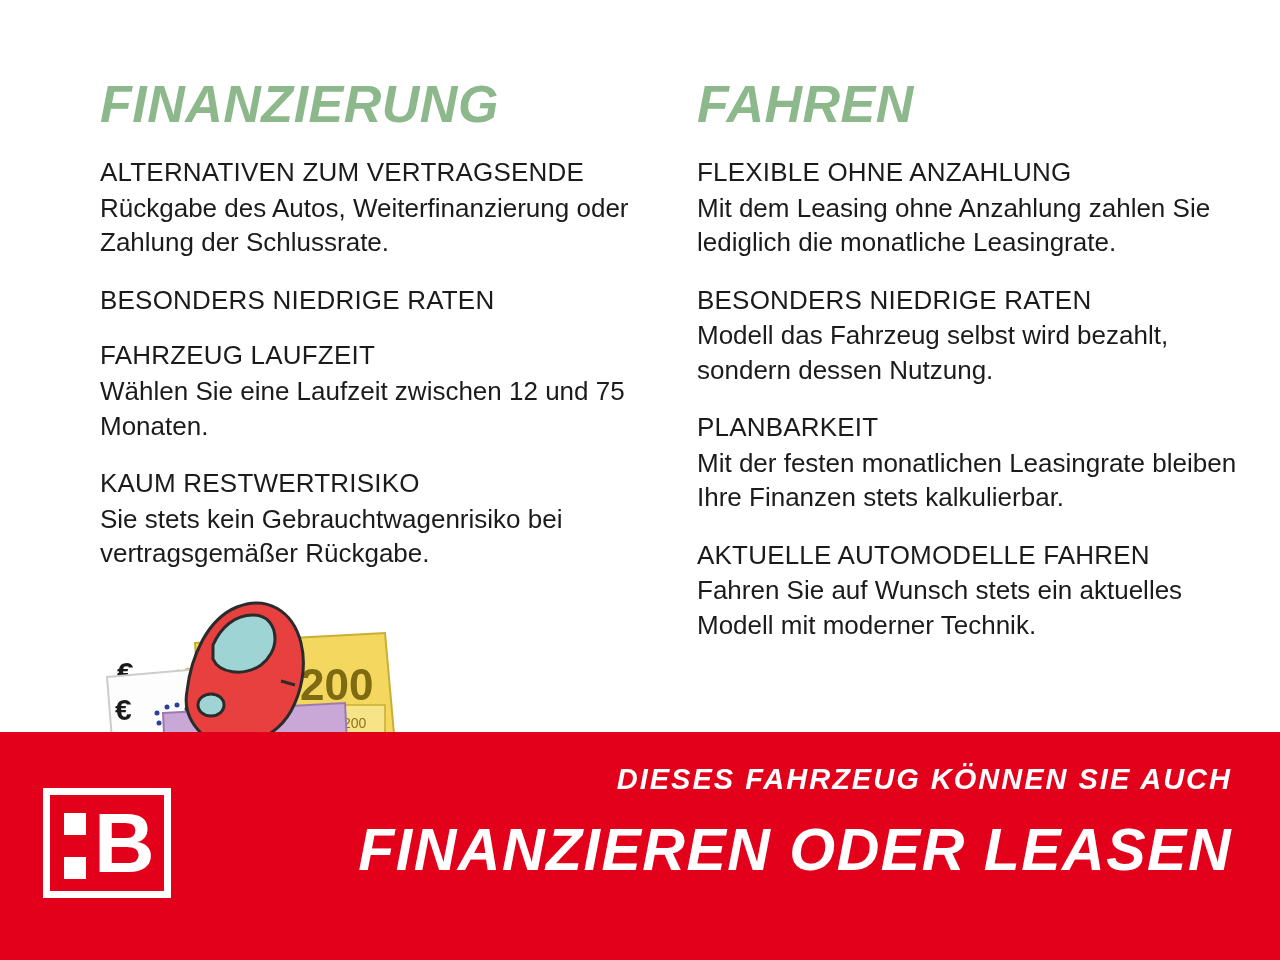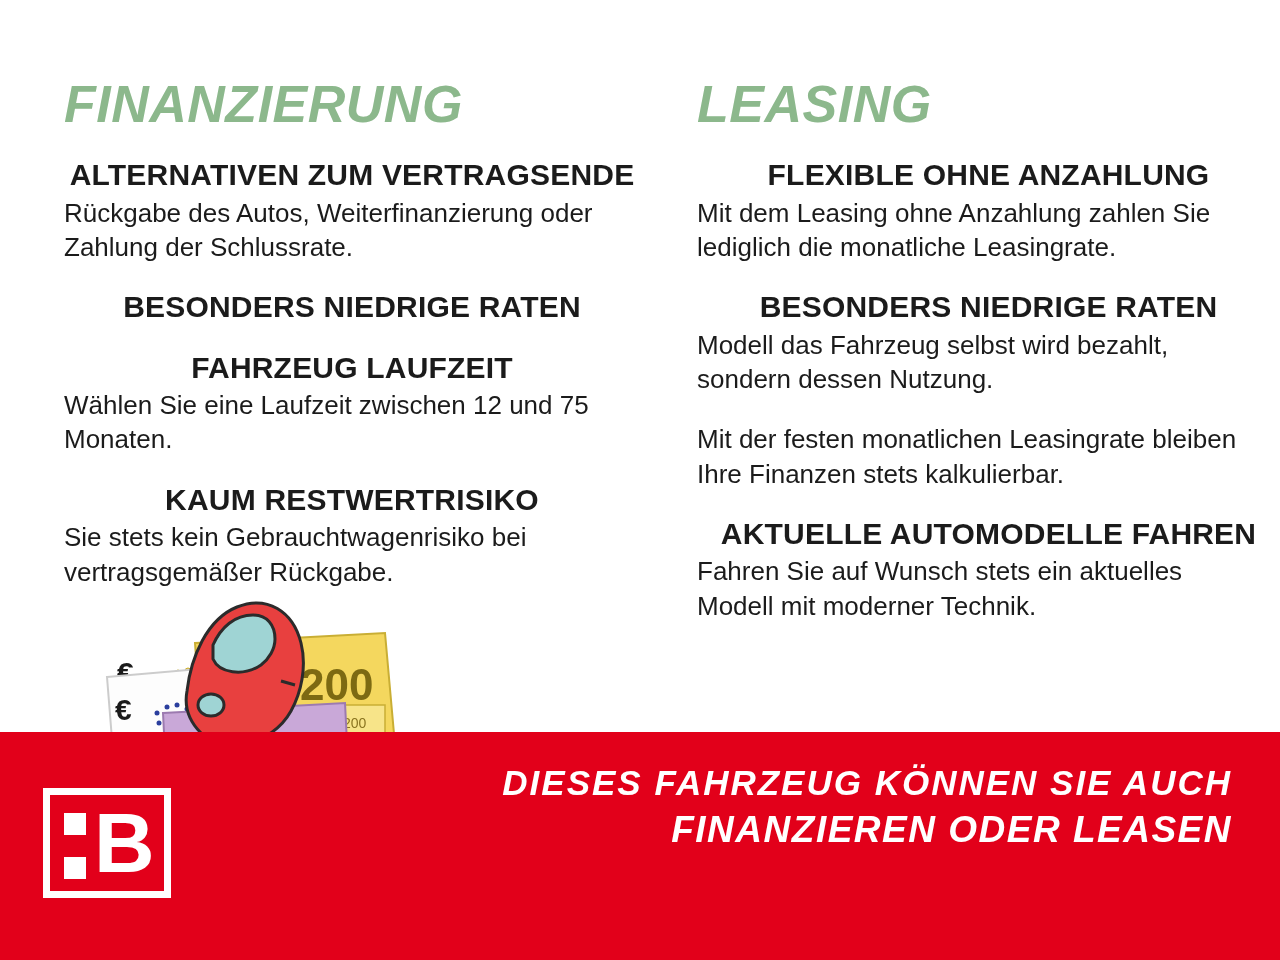--- a/index.html
+++ b/index.html
@@ -20,45 +20,44 @@
   
   .columns {
     position: absolute;
     top: 78px;
     left: 0;
     width: 1280px;
     display: flex;
     gap: 0;
   }
   .col {
-    padding-left: 64px;
+    padding-left: 100px;
     width: 640px;
   }
   .col.right { padding-left: 57px; }
 
   .col-title {
     font-size: 52px;
     font-weight: bold;
     font-style: italic;
     color: #8cb88c;
     letter-spacing: 0.5px;
     line-height: 1;
     margin-bottom: 28px;
   }
   .col.right .col-title { margin-bottom: 28px; }
 
   .block { margin-bottom: 26px; }
   .block-head {
-    font-size: 30px;
-    font-weight: bold;
+    font-size: 26px;
+    font-weight: normal;
     color: #1b1b1b;
     letter-spacing: 0.2px;
     line-height: 1.15;
     margin-bottom: 3px;
-    text-align: center;
   }
   .block-body {
     font-size: 26px;
     color: #1b1b1b;
     line-height: 1.32;
     max-width: 545px;
   }
 
   
   .redbar {
@@ -70,29 +69,29 @@
     background: #e2001a;
   }
   .redbar-text {
     position: absolute;
     right: 48px;
     top: 32px;
     text-align: right;
     color: #ffffff;
   }
   .redbar-line1 {
-    font-size: 35px;
+    font-size: 29px;
     font-style: italic;
     font-weight: bold;
     letter-spacing: 2px;
     line-height: 1.1;
-    margin-bottom: 8px;
+    margin-bottom: 24px;
   }
   .redbar-line2 {
-    font-size: 37px;
+    font-size: 59px;
     font-style: italic;
     font-weight: bold;
     letter-spacing: 1.5px;
     line-height: 1.05;
   }
 
   
   .logo {
     position: absolute;
     left: 43px;
@@ -155,33 +154,34 @@
         <div class="block-body">Wählen Sie eine Laufzeit zwischen 12 und 75 Monaten.</div>
       </div>
 
       <div class="block">
         <div class="block-head">KAUM RESTWERTRISIKO</div>
         <div class="block-body">Sie stets kein Gebrauchtwagenrisiko bei vertragsgemäßer Rückgabe.</div>
       </div>
     </div>
 
     <div class="col right">
-      <div class="col-title">LEASING</div>
+      <div class="col-title">FAHREN</div>
 
       <div class="block">
         <div class="block-head">FLEXIBLE OHNE ANZAHLUNG</div>
         <div class="block-body">Mit dem Leasing ohne Anzahlung zahlen Sie lediglich die monatliche Leasingrate.</div>
       </div>
 
       <div class="block">
         <div class="block-head">BESONDERS NIEDRIGE RATEN</div>
         <div class="block-body">Modell das Fahrzeug selbst wird bezahlt, sondern dessen Nutzung.</div>
       </div>
 
       <div class="block">
+        <div class="block-head">PLANBARKEIT</div>
         <div class="block-body">Mit der festen monatlichen Leasingrate bleiben Ihre Finanzen stets kalkulierbar.</div>
       </div>
 
       <div class="block">
         <div class="block-head">AKTUELLE AUTOMODELLE FAHREN</div>
         <div class="block-body">Fahren Sie auf Wunsch stets ein aktuelles Modell mit moderner Technik.</div>
       </div>
     </div>
   </div>
 

